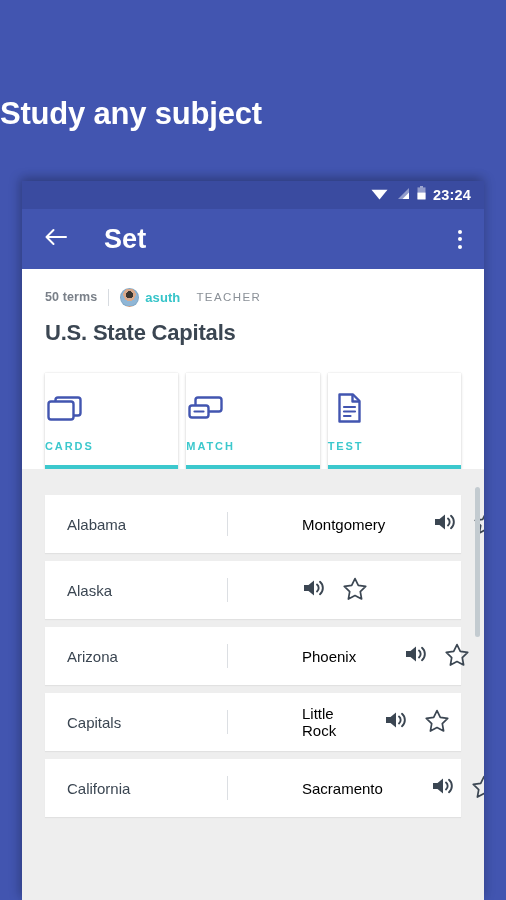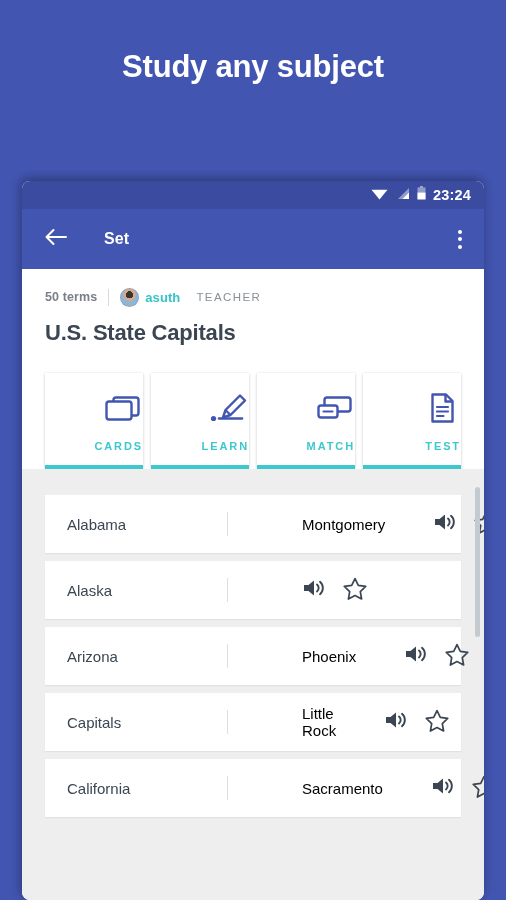--- a/index.html
+++ b/index.html
@@ -6,60 +6,59 @@
   html, body {
     width: 506px; height: 900px;
     overflow: hidden;
     font-family: "Liberation Sans", sans-serif;
   }
   body { background: #4255b0; position: relative; }
 
   
   .promo {
     position: absolute; top: 0; left: 0; right: 0; height: 180px;
-    display: flex; flex-direction: column;
+    display: flex; 
     align-items: center; justify-content: flex-start;
     padding-top: 48px;
     color: #ffffff;
   }
   .promo-line {
     font-size: 31px; font-weight: bold; line-height: 38px;
     letter-spacing: -0.2px; text-align: center;
   }
 
   
   .phone {
     position: absolute;
     left: 22px; top: 181px;
     width: 462px; height: 719px;
     background: #ffffff;
     box-shadow: -3px -3px 10px rgba(0,0,0,0.22), 3px -3px 10px rgba(0,0,0,0.10);
     overflow: hidden;
-    border-radius: 8px;
   }
 
   
   .statusbar {
     height: 28px; background: #3a4ba0;
     display: flex; align-items: center; justify-content: flex-end;
     padding-right: 13px; gap: 7px;
     color: #ffffff;
   }
   .sb-icon { display: block; }
   .sb-time { font-size: 14.5px; font-weight: bold; letter-spacing: 0.2px; }
 
   
   .appbar {
     height: 60px; background: #4255b0;
     display: flex; align-items: center;
     padding: 0 16px 0 22px;
     color: #ffffff;
   }
   .appbar-title {
-    font-size: 16px; font-weight: bold; margin-left: 36px; letter-spacing: .1px;
+    font-size: 27px; font-weight: bold; margin-left: 36px; letter-spacing: .1px;
   }
   .appbar-spacer { flex: 1; }
   .kebab { display: flex; flex-direction: column; gap: 3.5px; padding: 8px 6px; }
   .kebab i { width: 4px; height: 4px; border-radius: 50%; background: #fff; display:block; }
 
   
   .set-header { background: #ffffff; padding: 18px 23px 14px 23px; }
   .meta { display: flex; align-items: center; height: 20px; }
   .meta-terms {
     font-size: 12.5px; font-weight: bold; color: #7a8089; letter-spacing: .1px;
@@ -84,21 +83,21 @@
   .modes {
     background: #ffffff;
     display: flex; gap: 8px;
     padding: 13px 23px 0 23px;
   }
   .mode {
     flex: 1; height: 96px; background: #ffffff;
     border-bottom: 4px solid #3cc8cd;
     box-shadow: 0 1px 3px rgba(0,0,0,.16), 0 0 1px rgba(0,0,0,.12);
     display: flex; flex-direction: column;
-    align-items: flex-end; justify-content: center;
+    align-items: flex-start; justify-content: center;
   }
   .mode-icon { height: 44px; display: flex; align-items: center; justify-content: center; }
   .mode-label {
     font-size: 11px; font-weight: bold; color: #3cc8cd;
     letter-spacing: 1.9px; margin-top: 10px;
   }
 
   
   .list-wrap {
     background: #eeeeee;
@@ -184,31 +183,20 @@
     <div class="mode">
       <span class="mode-icon">
         <svg width="40" height="32" viewBox="0 0 40 32">
           <rect x="10.5" y="5.5" width="25" height="18" rx="2.5" fill="none" stroke="#4255b0" stroke-width="2.4"></rect>
           <rect x="3.5" y="9.5" width="25" height="18" rx="2.5" fill="#fff" stroke="#4255b0" stroke-width="2.4"></rect>
         </svg>
       </span>
       <span class="mode-label">CARDS</span>
     </div>
 
-    <div class="mode">
-      <span class="mode-icon">
-        <svg width="40" height="32" viewBox="0 0 40 32">
-          <path d="M31 3.5 L16.5 18 L14 25.5 L21.5 23 L36 8.5 Z" fill="#fff" stroke="#4255b0" stroke-width="2.4" stroke-linejoin="round"></path>
-          <path d="M16.5 18 L21.5 23" stroke="#4255b0" stroke-width="2.2"></path>
-          <path d="M10 26.5 L33 26.5" stroke="#4255b0" stroke-width="2.6" stroke-linecap="round"></path>
-          <circle cx="4.5" cy="26.5" r="2.6" fill="#4255b0"></circle>
-        </svg>
-      </span>
-      <span class="mode-label">LEARN</span>
-    </div>
 
     <div class="mode">
       <span class="mode-icon">
         <svg width="40" height="32" viewBox="0 0 40 32">
           <rect x="9.5" y="5.5" width="26" height="14" rx="2.5" fill="none" stroke="#4255b0" stroke-width="2.4"></rect>
           <rect x="3.5" y="13.5" width="19" height="12" rx="2.5" fill="#fff" stroke="#4255b0" stroke-width="2.4"></rect>
           <path d="M8.5 19.5 L17.5 19.5" stroke="#4255b0" stroke-width="2.2" stroke-linecap="round"></path>
         </svg>
       </span>
       <span class="mode-label">MATCH</span>

